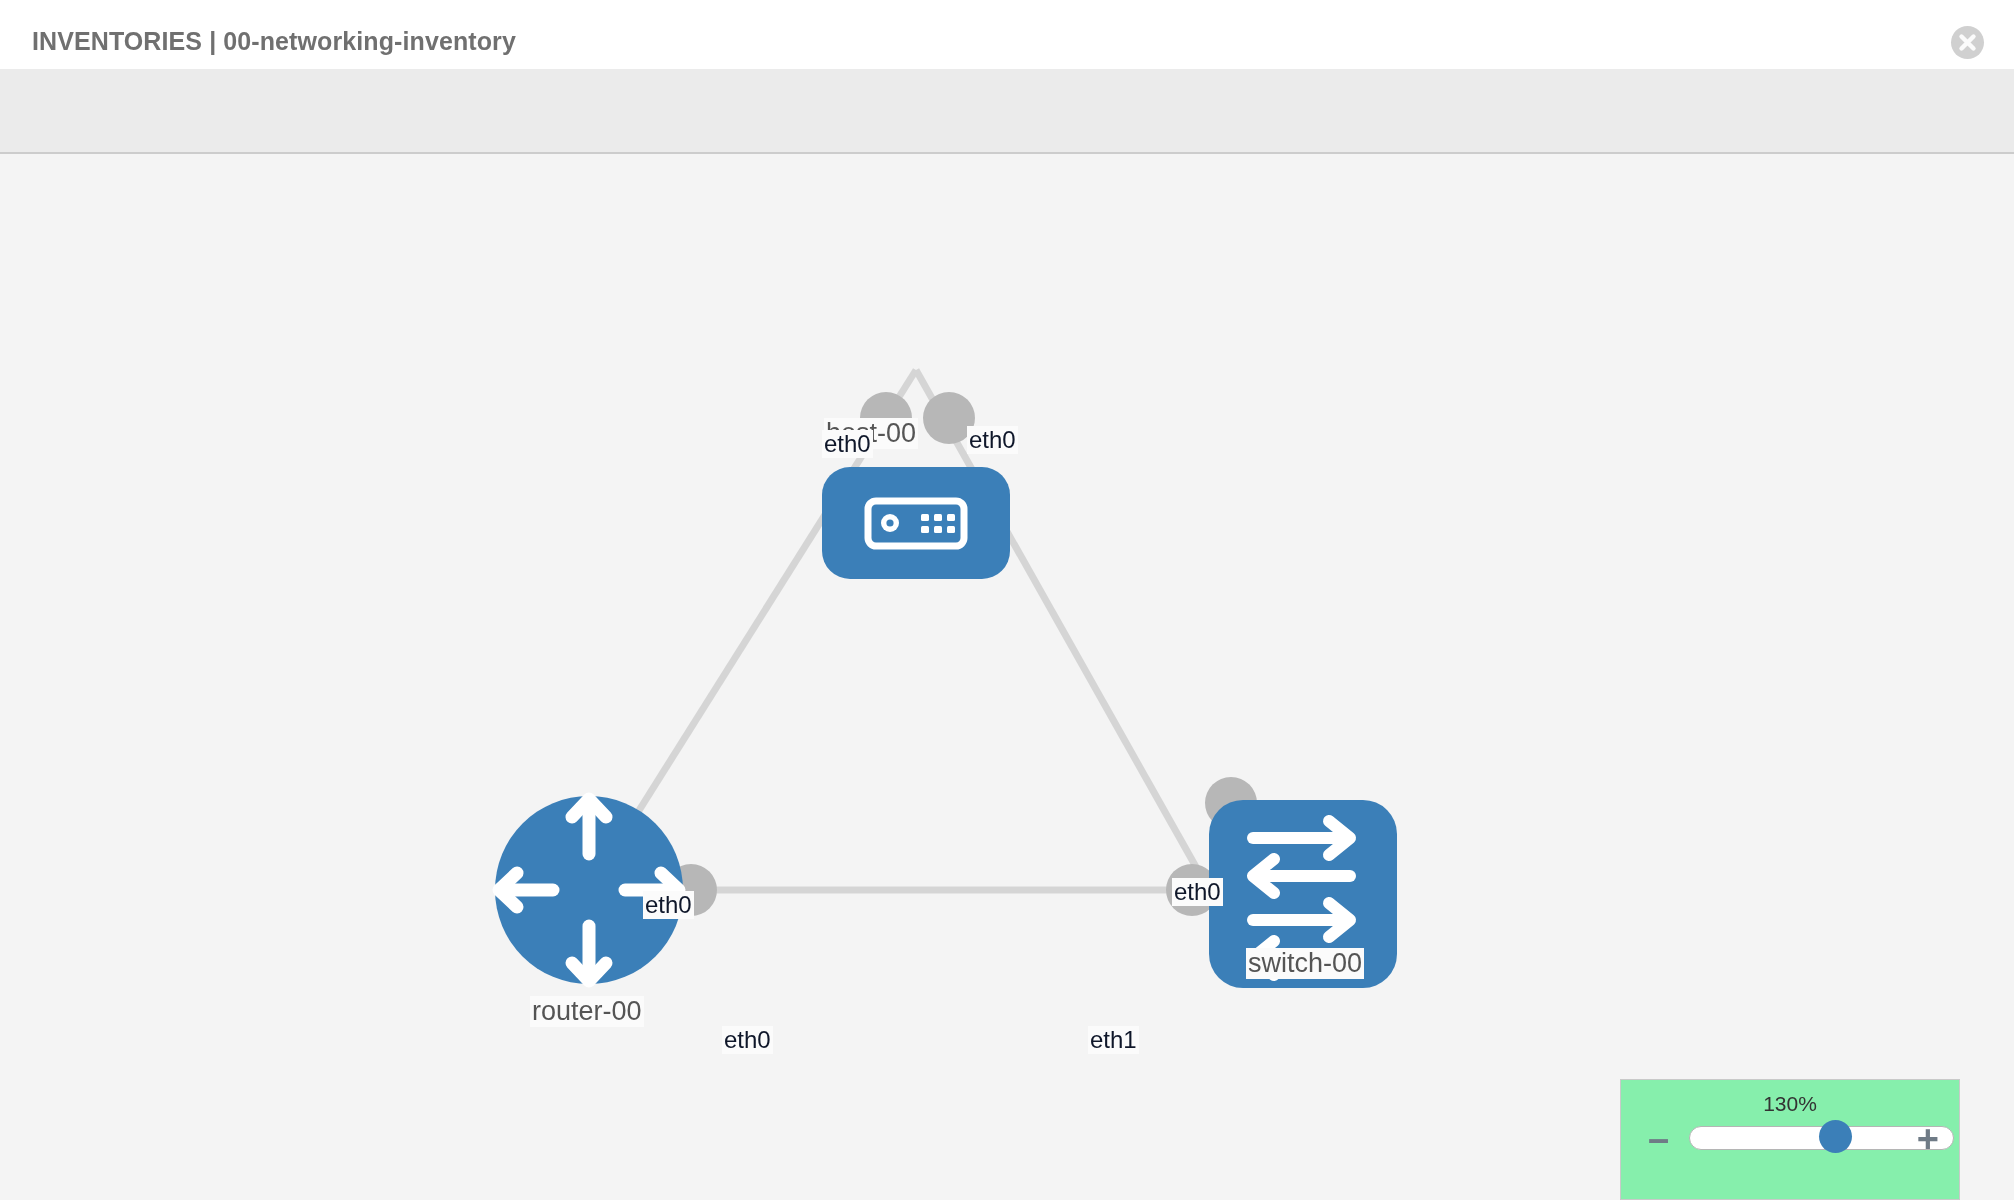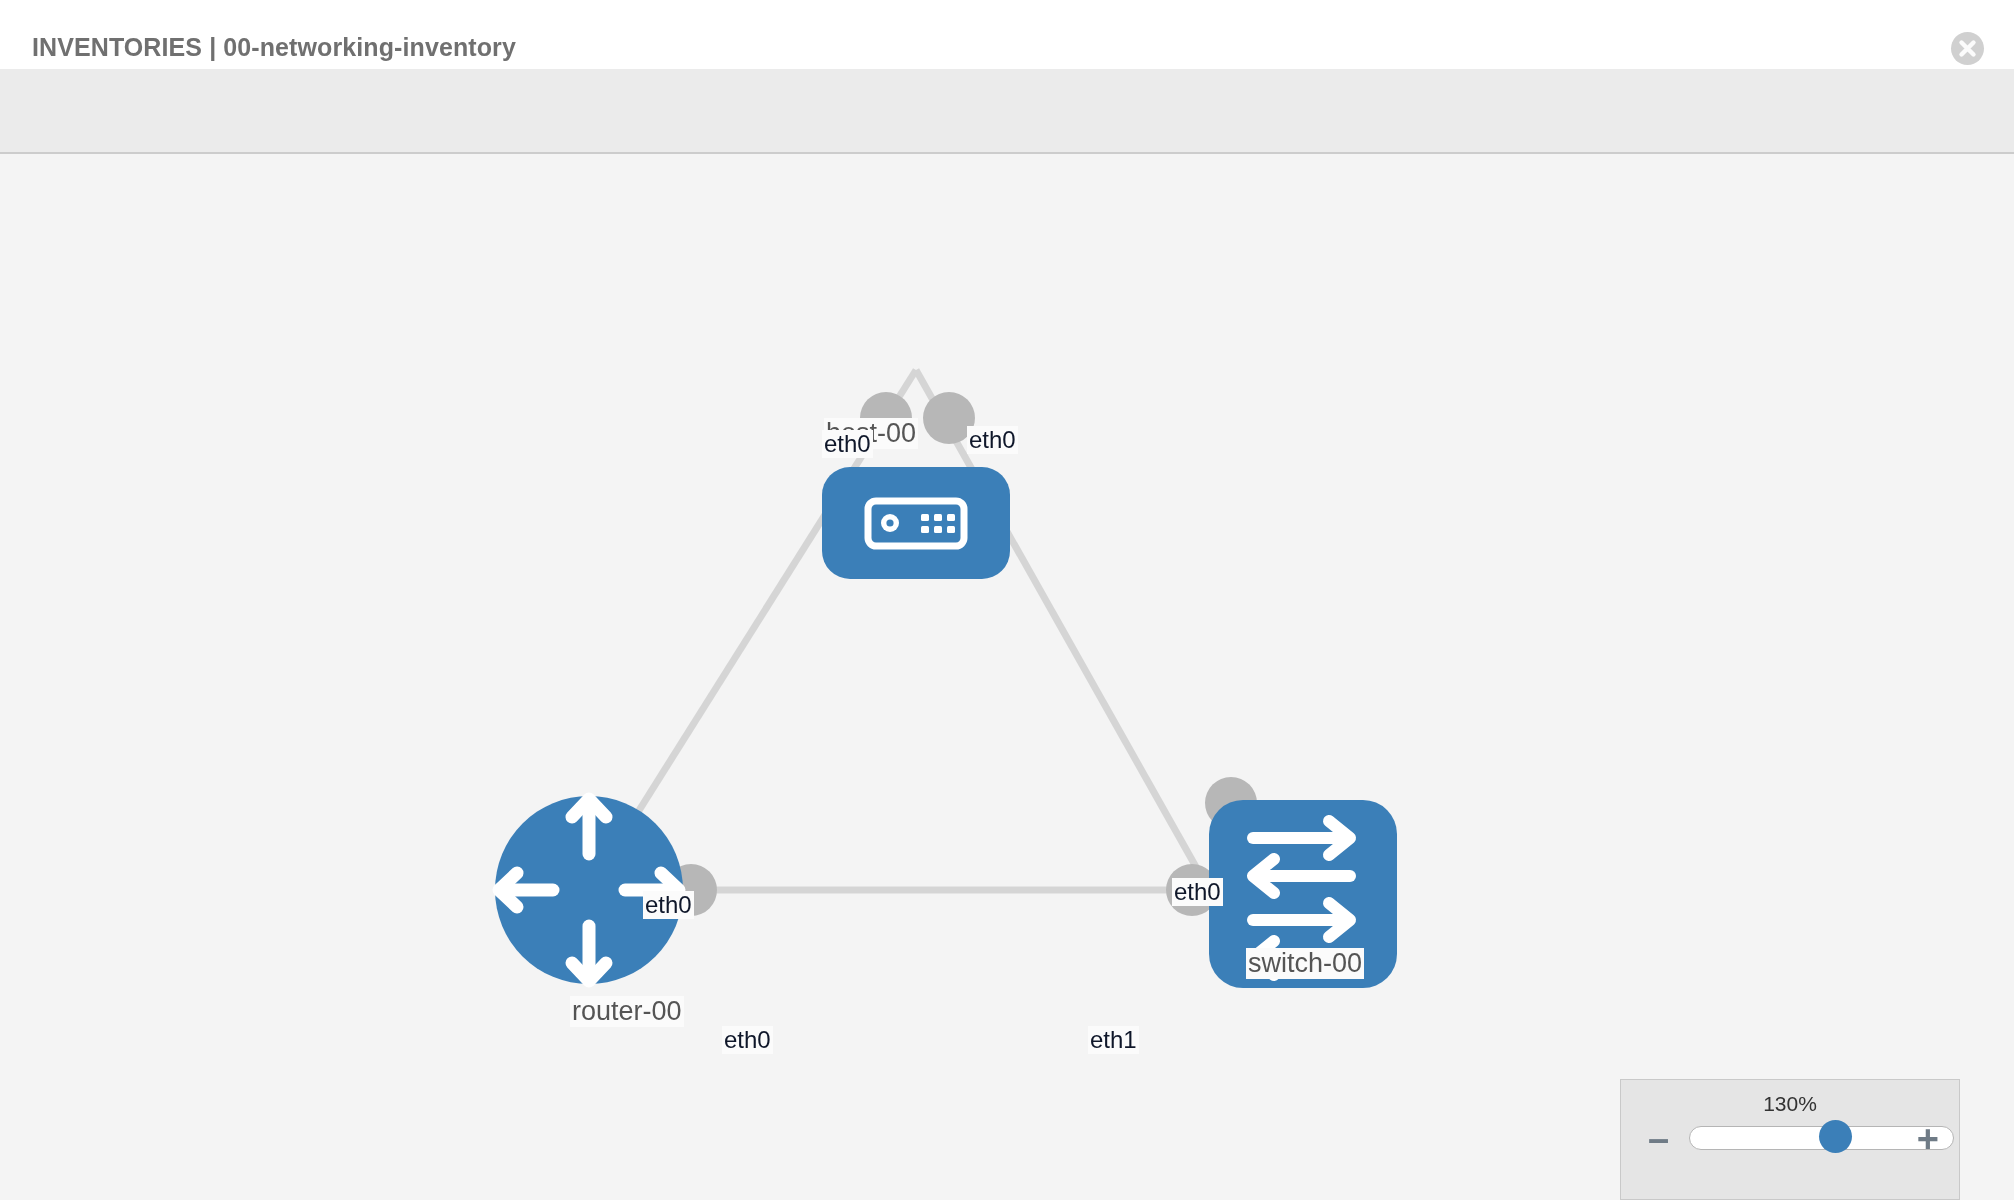--- a/index.html
+++ b/index.html
@@ -11,21 +11,21 @@
     width: 2014px;
     height: 1200px;
     overflow: hidden;
     font-family: "Liberation Sans", sans-serif;
     -webkit-font-smoothing: antialiased;
   }
 
   
   .header {
     position: absolute;
-    left: 0; top: 14px;
+    left: 0; top: 8px;
     width: 2014px;
     height: 69px;
     background: #ffffff;
     border-bottom: 2px solid #d7d7d7;
     box-sizing: border-box;
   }
   .header-title {
     position: absolute;
     left: 32px;
     top: 19px;
@@ -130,21 +130,21 @@
     padding: 0 2px;
   }
 
   
   .zoom-panel {
     position: absolute;
     left: 1620px;
     top: 1079px;
     width: 340px;
     height: 121px;
-    background: #e5e5e5;
+    background: #86efac;
     border: 1px solid #c9c9c9;
     box-sizing: border-box;
   }
   .zoom-value {
     position: absolute;
     top: 12px;
     width: 100%;
     text-align: center;
     font-size: 21px;
     color: #333333;
@@ -280,21 +280,21 @@
         <path d="M1274 705 L1253 722 L1274 739"></path>
         <path d="M1253 766 L1348 766"></path>
         <path d="M1329 749 L1350 766 L1329 783"></path>
         <path d="M1350 804 L1255 804"></path>
         <path d="M1274 787 L1253 804 L1274 821"></path>
       </g>
     </g>
   </svg>
 
   <div class="node-label" style="left:824px; top:264px;">host-00</div>
-  <div class="node-label" style="left:530px; top:842px;margin-left:40px;">router-00</div>
+  <div class="node-label" style="left:530px; top:842px;">router-00</div>
   <div class="node-label" style="left:1246px; top:794px;">switch-00</div>
 
   <div class="iface-label" style="left:822px; top:276px;">eth0</div>
   <div class="iface-label" style="left:967px; top:272px;">eth0</div>
   <div class="iface-label" style="left:643px; top:737px;">eth0</div>
   <div class="iface-label" style="left:1172px; top:724px;">eth0</div>
   <div class="iface-label" style="left:722px; top:872px;">eth0</div>
   <div class="iface-label" style="left:1099px; top:872px;">eth</div>
   <div class="iface-label" style="left:1088px; top:872px;">eth1</div>
 

